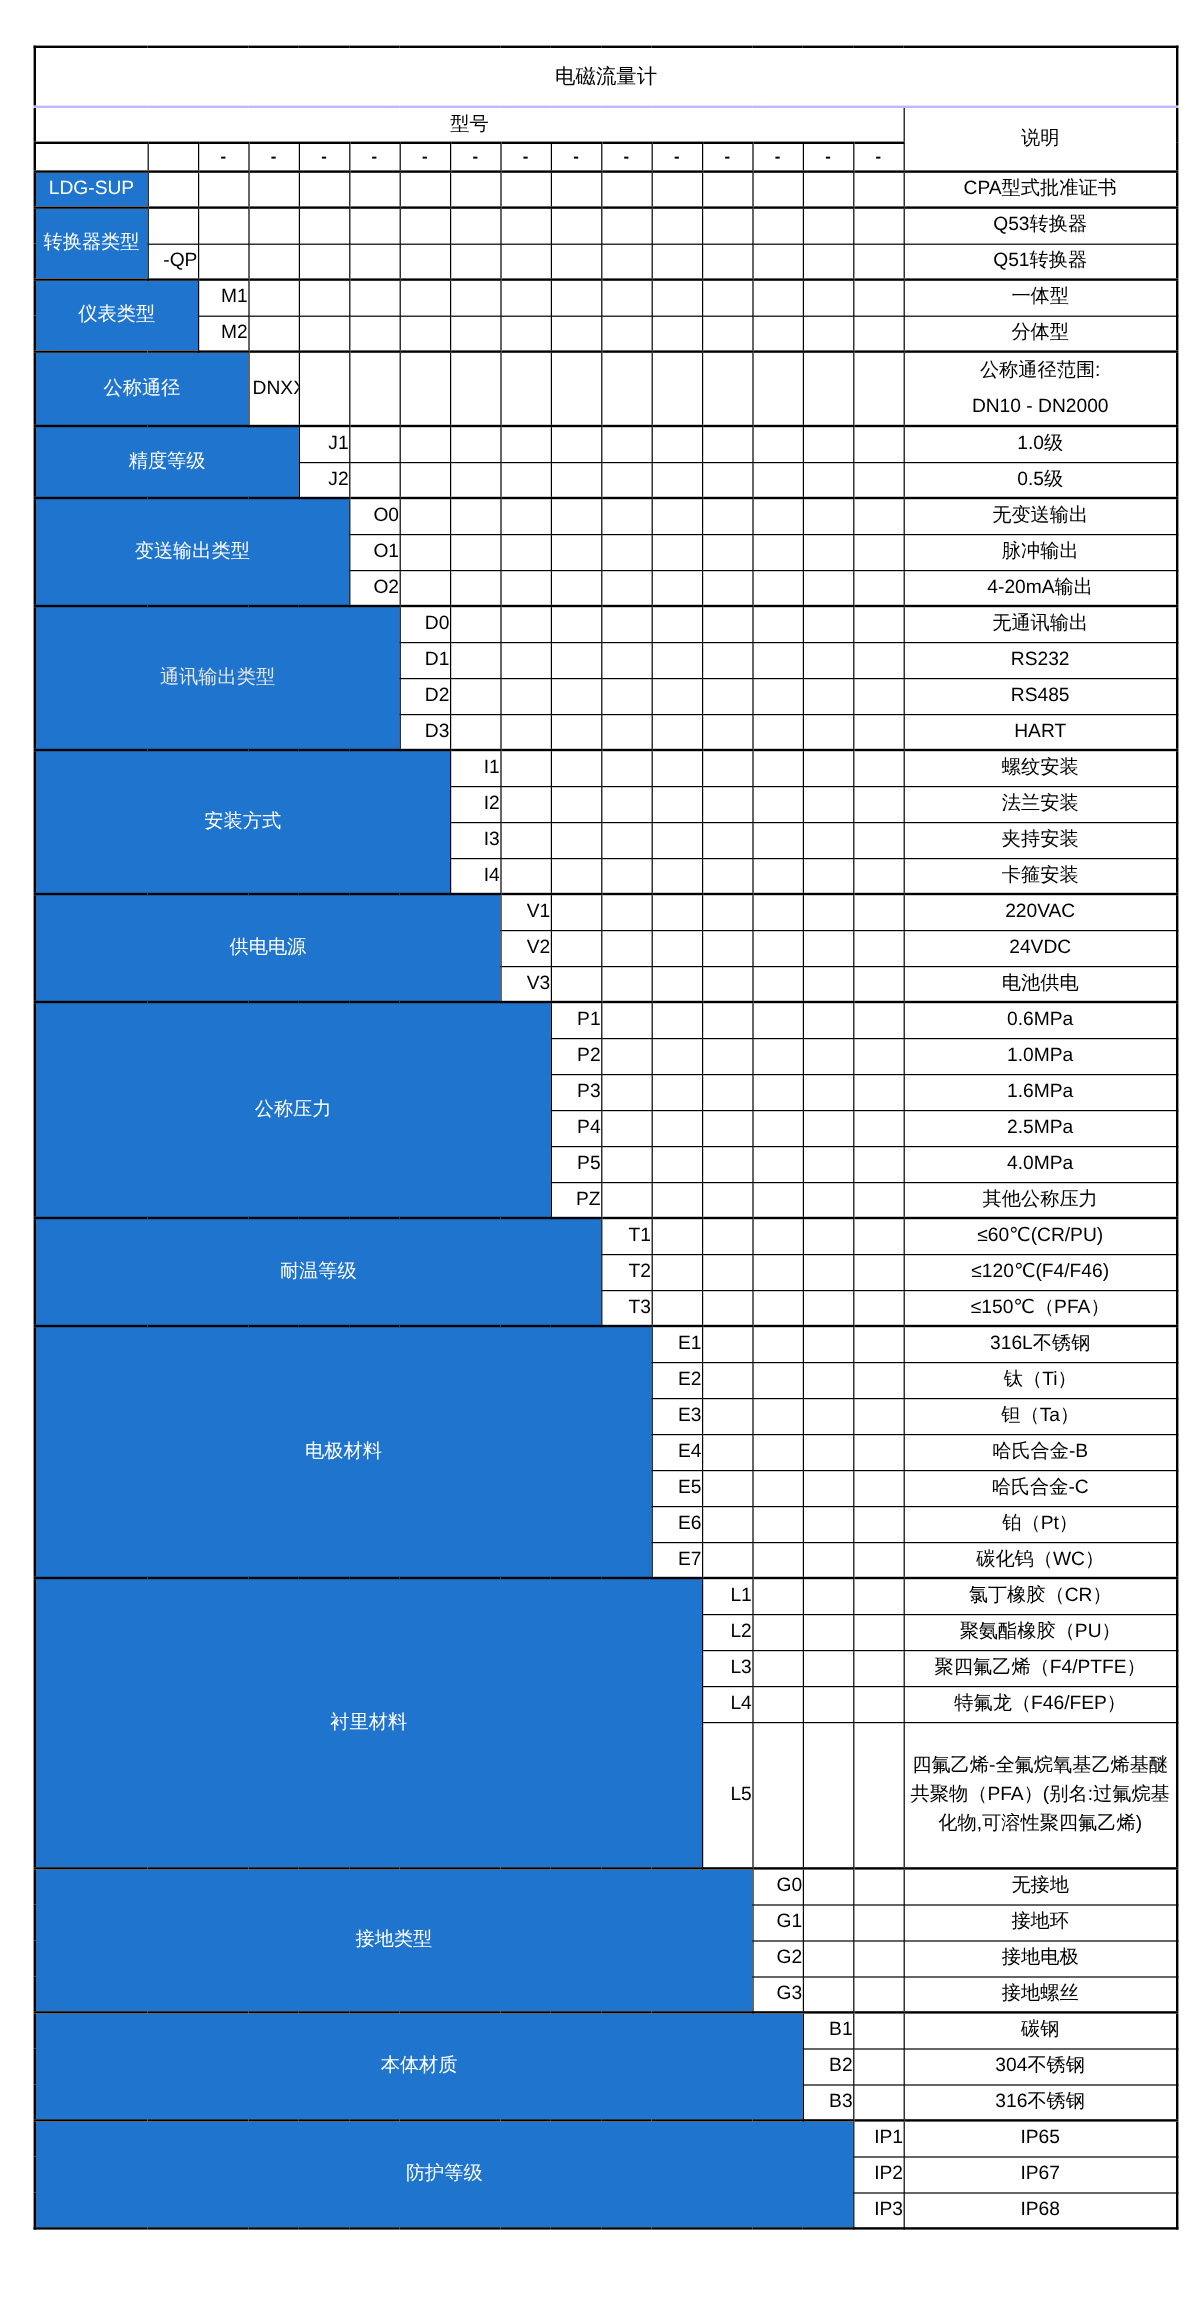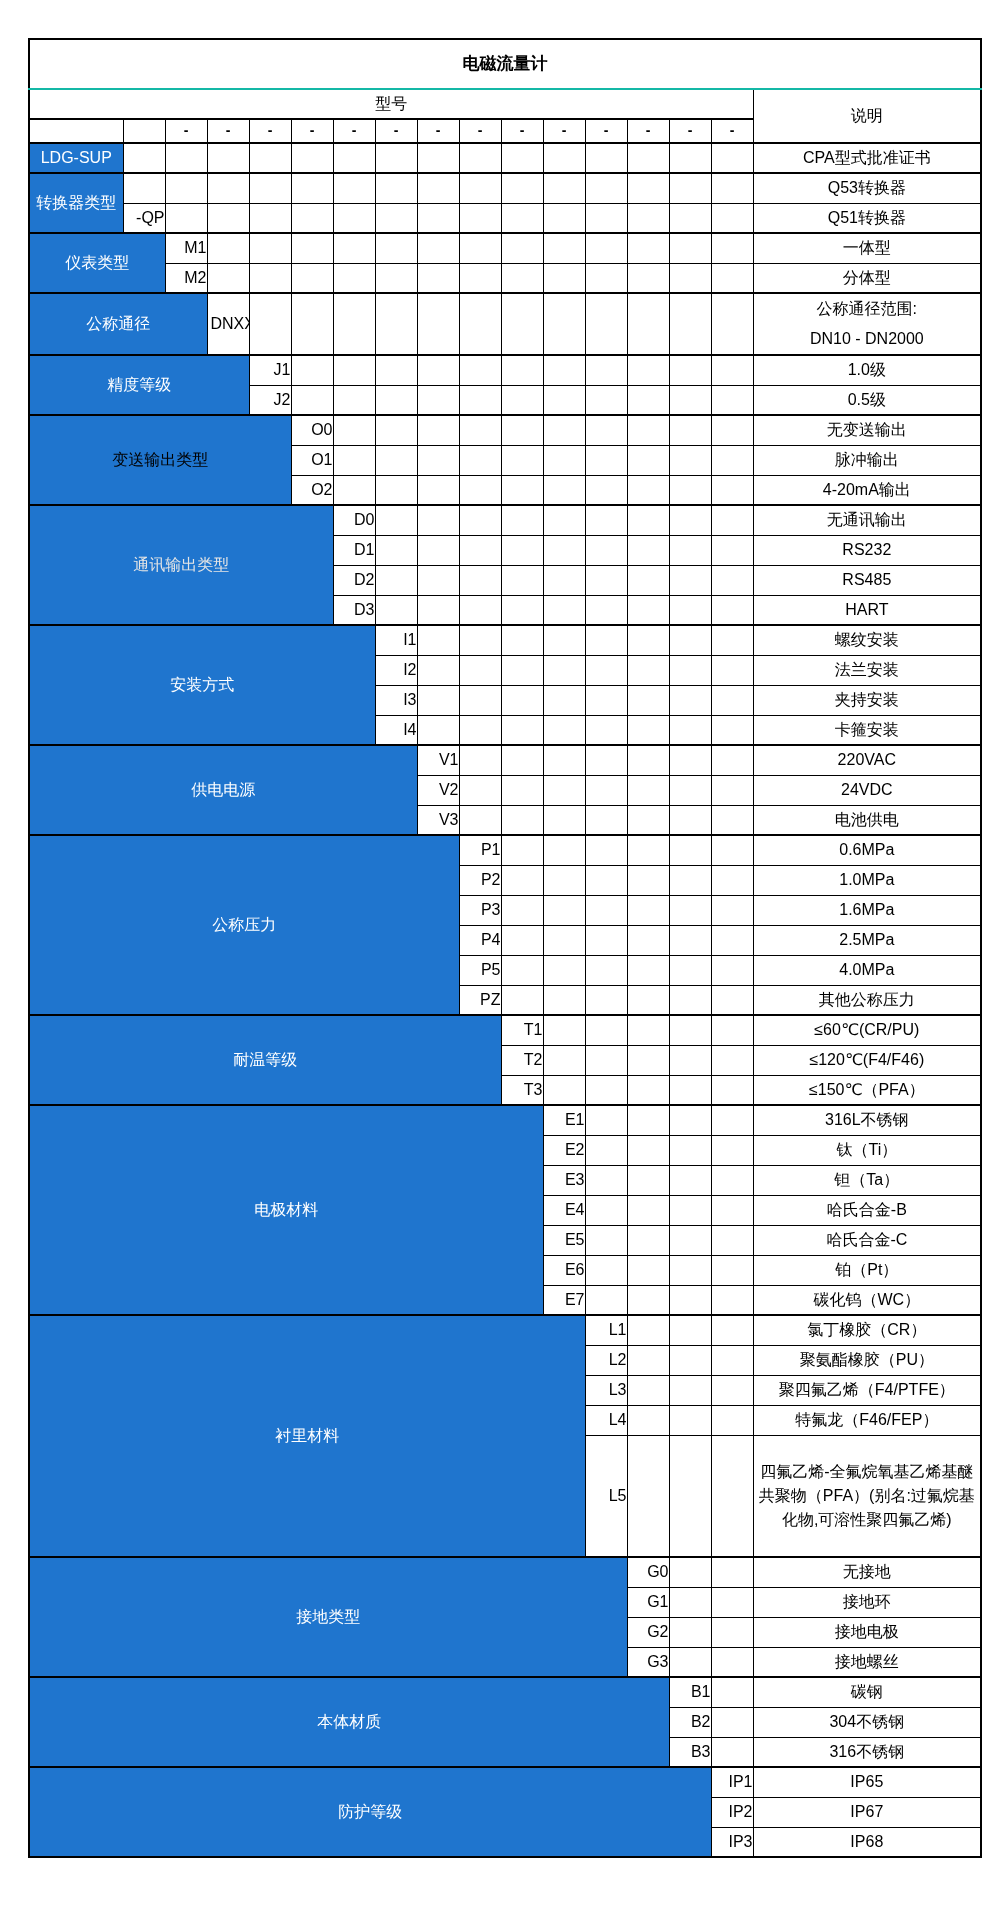--- a/index.html
+++ b/index.html
@@ -26,21 +26,21 @@
     border: 1px solid #000;
     padding: 0;
     font-size: 16px;
     text-align: center;
     vertical-align: middle;
     overflow: hidden;
     line-height: 1.25;
   }
   tr { height: 30px; }
   tr.title-row { height: 50px; }
-  td.title { font-weight: bold; font-size: 17px; border-bottom: 2px solid #14b8a6; }
+  td.title { font-weight: normal; font-size: 17px; border-bottom: 2px solid #c4b5fd; }
   tr.head-row { height: 30px; margin-left: 40px; }
   td.model-head, td.desc-head { font-size: 16px; }
   tr.dash-row { height: 24px; }
   tr.dash-row td { border-top: 2px solid #000; font-weight: bold; font-size: 14px; }
   tr.h2 { height: 61px; }
   tr.h4 { height: 122px; }
   tr.gs td { border-top: 2px solid #000; }
   td.cat {
     color: #ffffff;
     font-size: 16px;
@@ -239,21 +239,21 @@
         <td class="empty"></td>
         <td class="empty"></td>
         <td class="empty"></td>
         <td class="empty"></td>
         <td class="empty"></td>
         <td class="empty"></td>
         <td class="empty"></td>
         <td class="desc">0.5级</td>
       </tr>
       <tr class="gs">
-        <td class="cat" rowspan="3" colspan="5" style="background: rgb(31, 117, 206); color: #000000;">变送输出类型</td>
+        <td class="cat" rowspan="3" colspan="5" style="background: rgb(31, 117, 206); color: #ffffff;">变送输出类型</td>
         <td class="code">O0</td>
         <td class="empty"></td>
         <td class="empty"></td>
         <td class="empty"></td>
         <td class="empty"></td>
         <td class="empty"></td>
         <td class="empty"></td>
         <td class="empty"></td>
         <td class="empty"></td>
         <td class="empty"></td>

